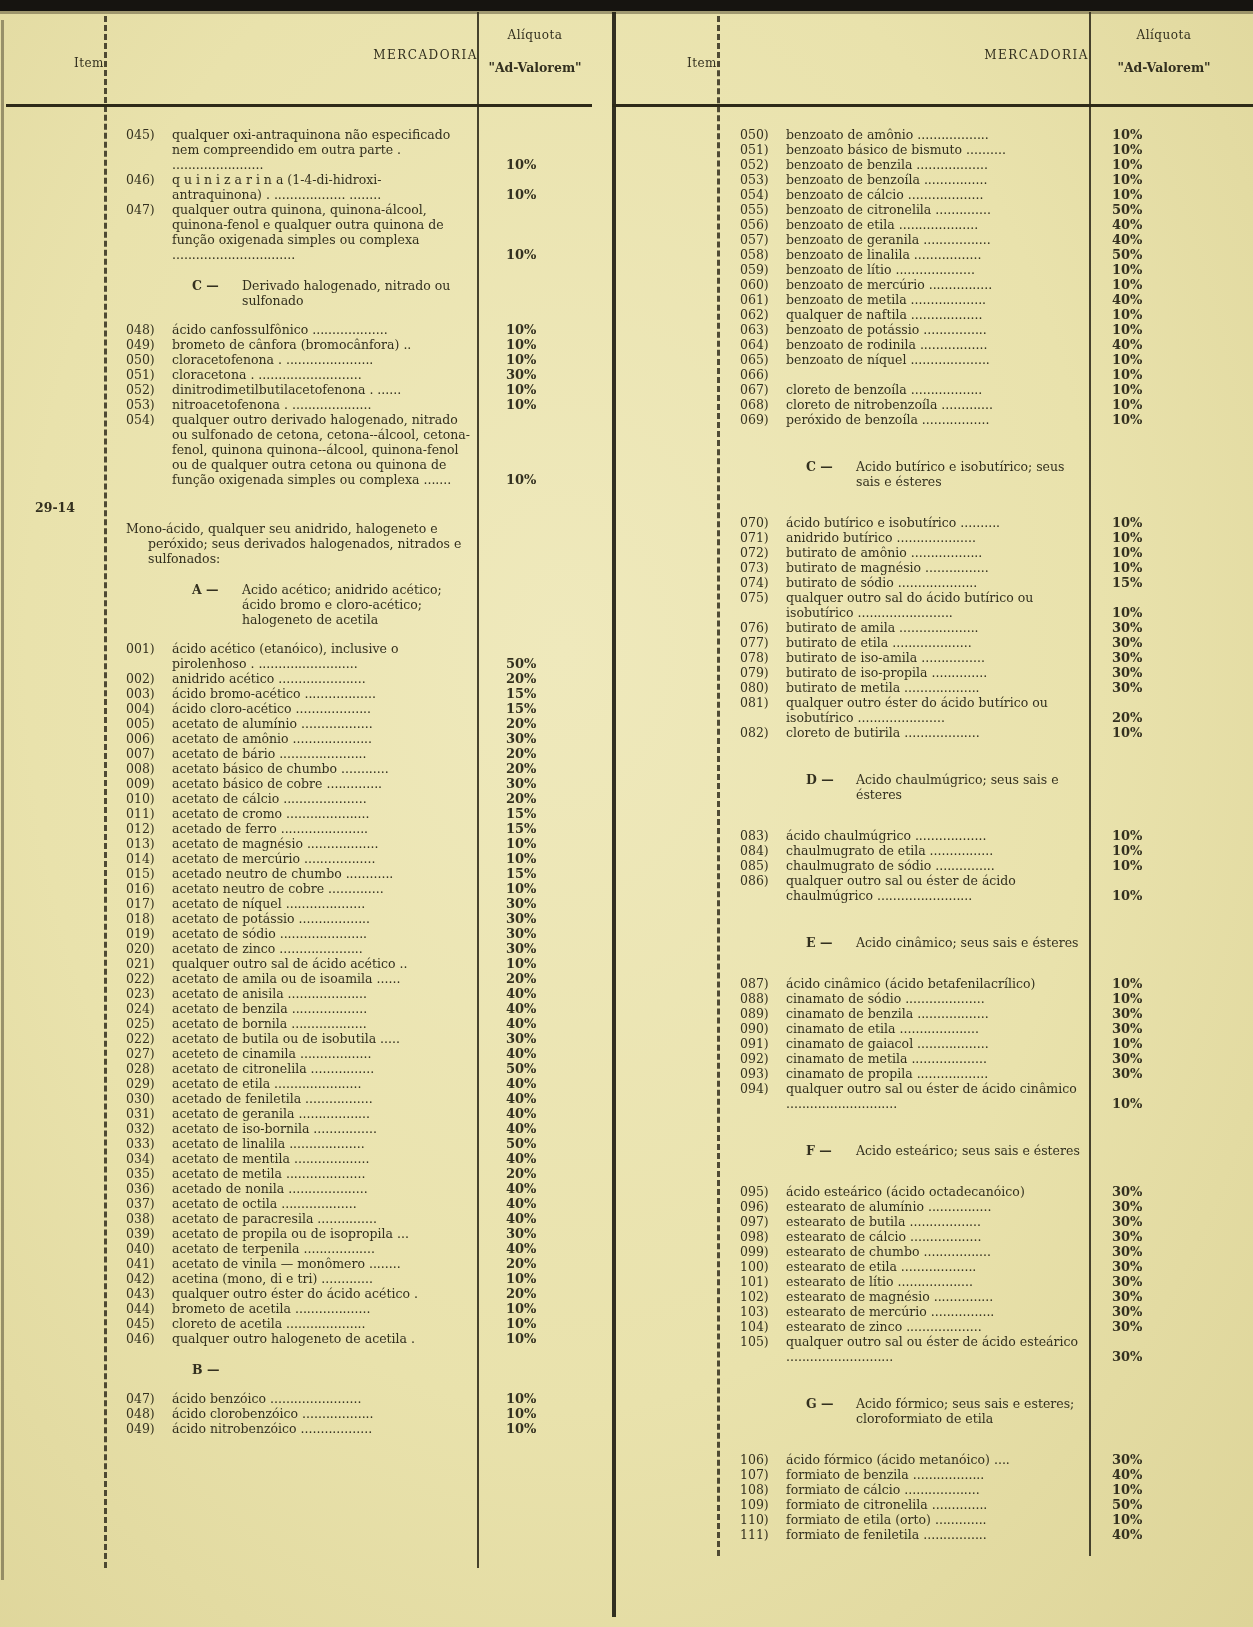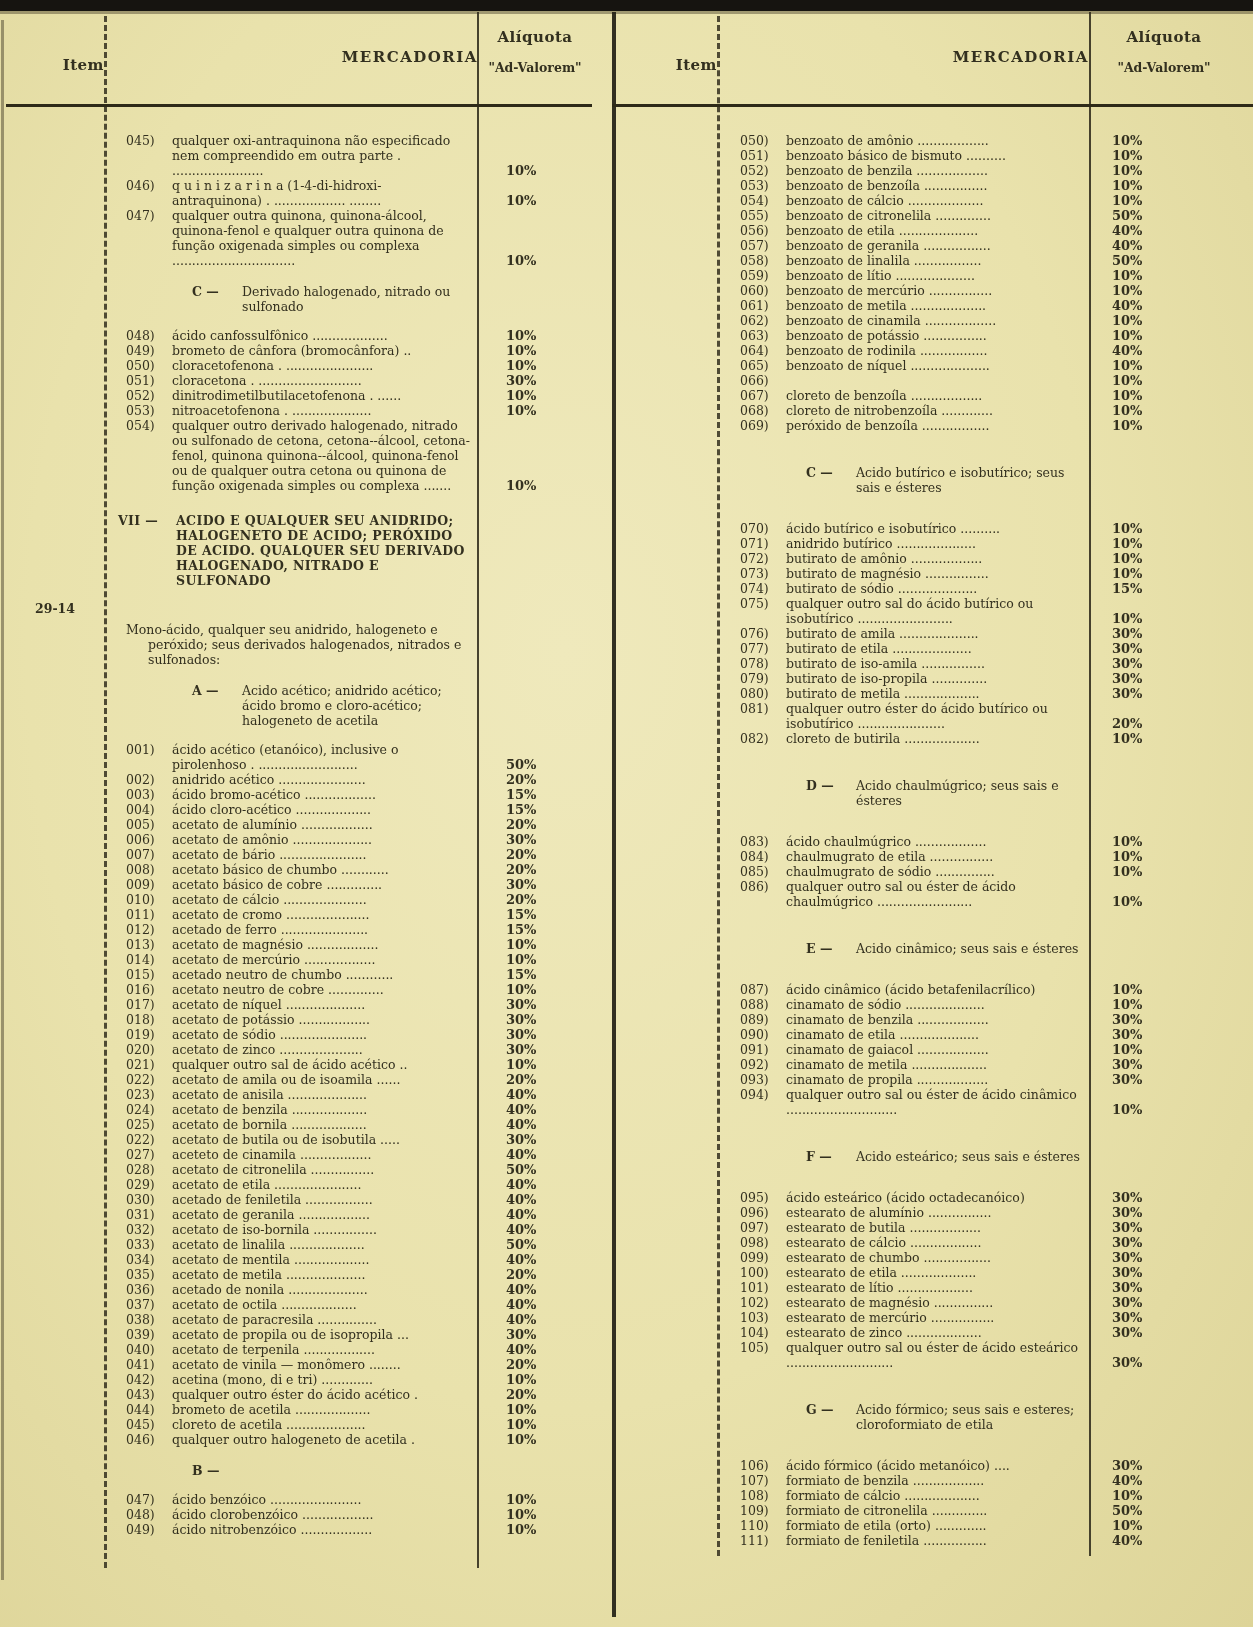--- a/index.html
+++ b/index.html
@@ -16,27 +16,27 @@
   #left-half{left:6px;width:586px;height:1605px;}
   #right-half{left:612px;width:641px;height:1605px;}
   
   .vline{position:absolute;width:0;}
   .v-dash{border-left:3px dashed #34301f;opacity:.85;}
   .v-solid{border-left:2px solid #34301f;opacity:.9;}
   .v-edge{position:absolute;width:4px;background:#221f15;opacity:.92;}
   #page-gutter{position:absolute;left:1px;top:20px;width:3px;height:1560px;background:#3a3422;opacity:.45;}
   
   .thead{position:relative;height:92px;border-bottom:3px solid #2e2a18;}
-  .hcell{position:absolute;font-weight:bold;font-size:15px;letter-spacing:.5px;}
+  .hcell{position:absolute;font-weight:normal;font-size:12px;letter-spacing:.5px;}
   .h-item{top:44px;text-align:right;}
   .h-merc{top:36px;text-align:right;letter-spacing:1.5px;}
   .h-aliq1{top:16px;text-align:center;}
   .h-aliq2{top:48px;text-align:center;font-weight:bold;font-size:12.5px;letter-spacing:0;}
   
-  .tbody{position:relative;padding-top:26px;font-size:12.5px;line-height:15px;}
+  .tbody{position:relative;padding-top:20px;font-size:12.5px;line-height:15px;}
   .trow{display:grid;align-items:end;}
   #left-half .trow{grid-template-columns:98px 374px 1fr;}
   #right-half .trow{grid-template-columns:106px 372px 1fr;}
   .c-item{text-align:center;font-weight:bold;align-self:start;padding-top:1px;}
   .c-merc{display:flex;padding:0 8px 0 22px;}
   .num{flex:0 0 46px;white-space:nowrap;}
   .txt{flex:1 1 auto;word-break:break-word;}
   .c-rate{font-weight:bold;font-size:13px;white-space:nowrap;}
   #left-half .c-rate{padding-left:28px;}
   #right-half .c-rate{padding-left:22px;}
@@ -152,28 +152,20 @@
         <div class="c-rate"><span>10%</span></div>
       </div>
       <div class="trow">
         <div class="c-item"></div>
         <div class="c-merc">
           <span class="num">054)</span>
           <span class="txt">qualquer outro derivado halogenado, nitrado ou sulfonado de cetona, cetona--álcool, cetona-fenol, quinona quinona--álcool, quinona-fenol ou de qualquer outra cetona ou quinona de função oxigenada simples ou complexa .......</span>
         </div>
         <div class="c-rate"><span>10%</span></div>
       </div>
-      <div class="trow group">
-        <div class="c-item"></div>
-        <div class="c-merc">
-          <span class="prefix">VII —</span>
-          <span class="sec-txt">ACIDO E QUALQUER SEU ANIDRIDO; HALOGENETO DE ACIDO; PERÓXIDO DE ACIDO. QUALQUER SEU DERIVADO HALOGENADO, NITRADO E SULFONADO</span>
-        </div>
-        <div class="c-rate"></div>
-      </div>
       <div class="trow clsrow">
         <div class="c-item"><span>29-14</span></div>
         <div class="c-merc">
           <div class="cls-txt">Mono-ácido, qualquer seu anidrido, halogeneto e peróxido; seus derivados halogenados, nitrados e sulfonados:</div>
         </div>
         <div class="c-rate"></div>
       </div>
       <div class="trow section">
         <div class="c-item"></div>
         <div class="c-merc">
@@ -688,21 +680,21 @@
         <div class="c-merc">
           <span class="num">061)</span>
           <span class="txt">benzoato de metila ...................</span>
         </div>
         <div class="c-rate"><span>40%</span></div>
       </div>
       <div class="trow">
         <div class="c-item"></div>
         <div class="c-merc">
           <span class="num">062)</span>
-          <span class="txt">benzoato de cinamila ..................</span>
+          <span class="txt">qualquer de naftila ..................</span>
         </div>
         <div class="c-rate"><span>10%</span></div>
       </div>
       <div class="trow">
         <div class="c-item"></div>
         <div class="c-merc">
           <span class="num">063)</span>
           <span class="txt">benzoato de potássio ................</span>
         </div>
         <div class="c-rate"><span>10%</span></div>

